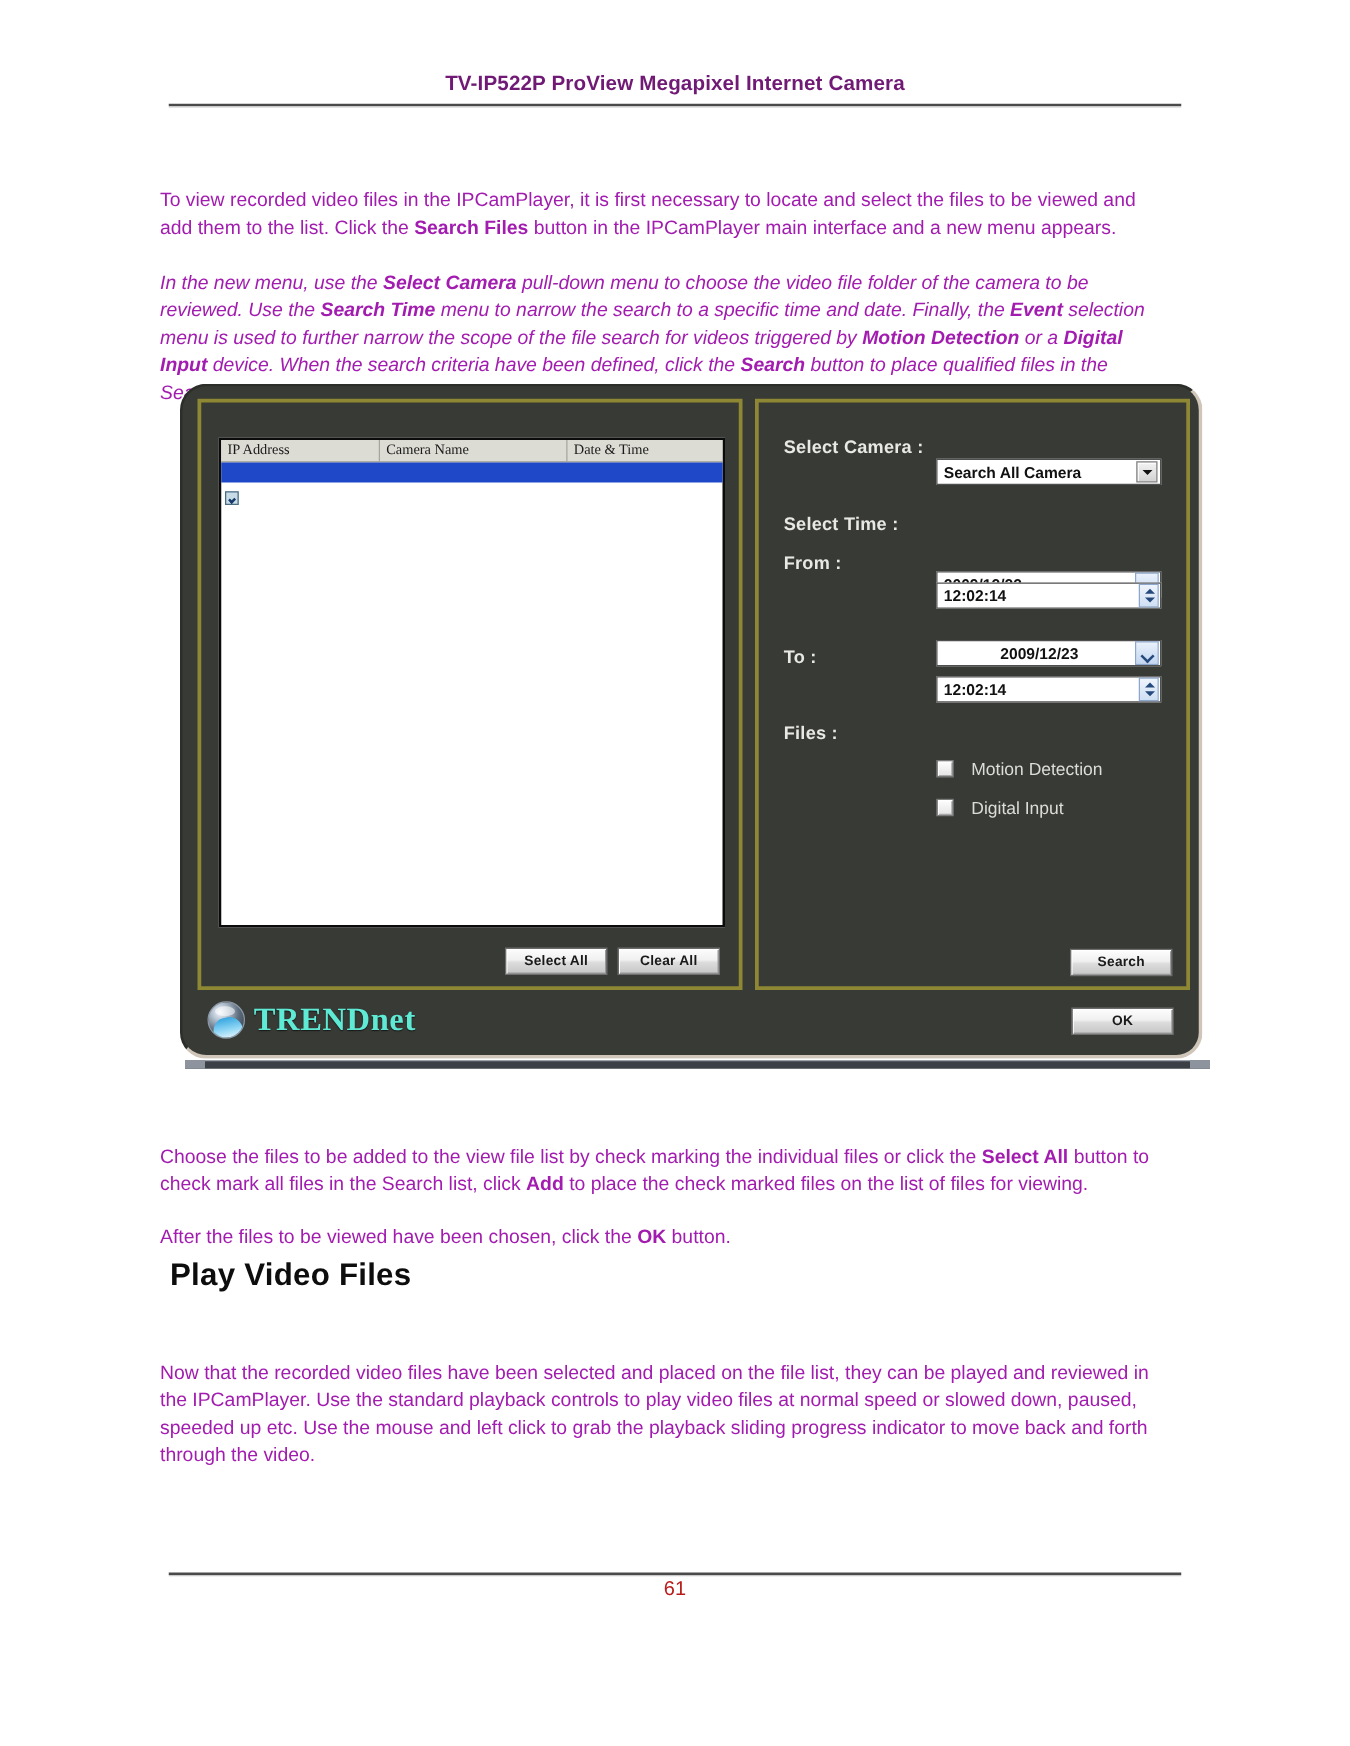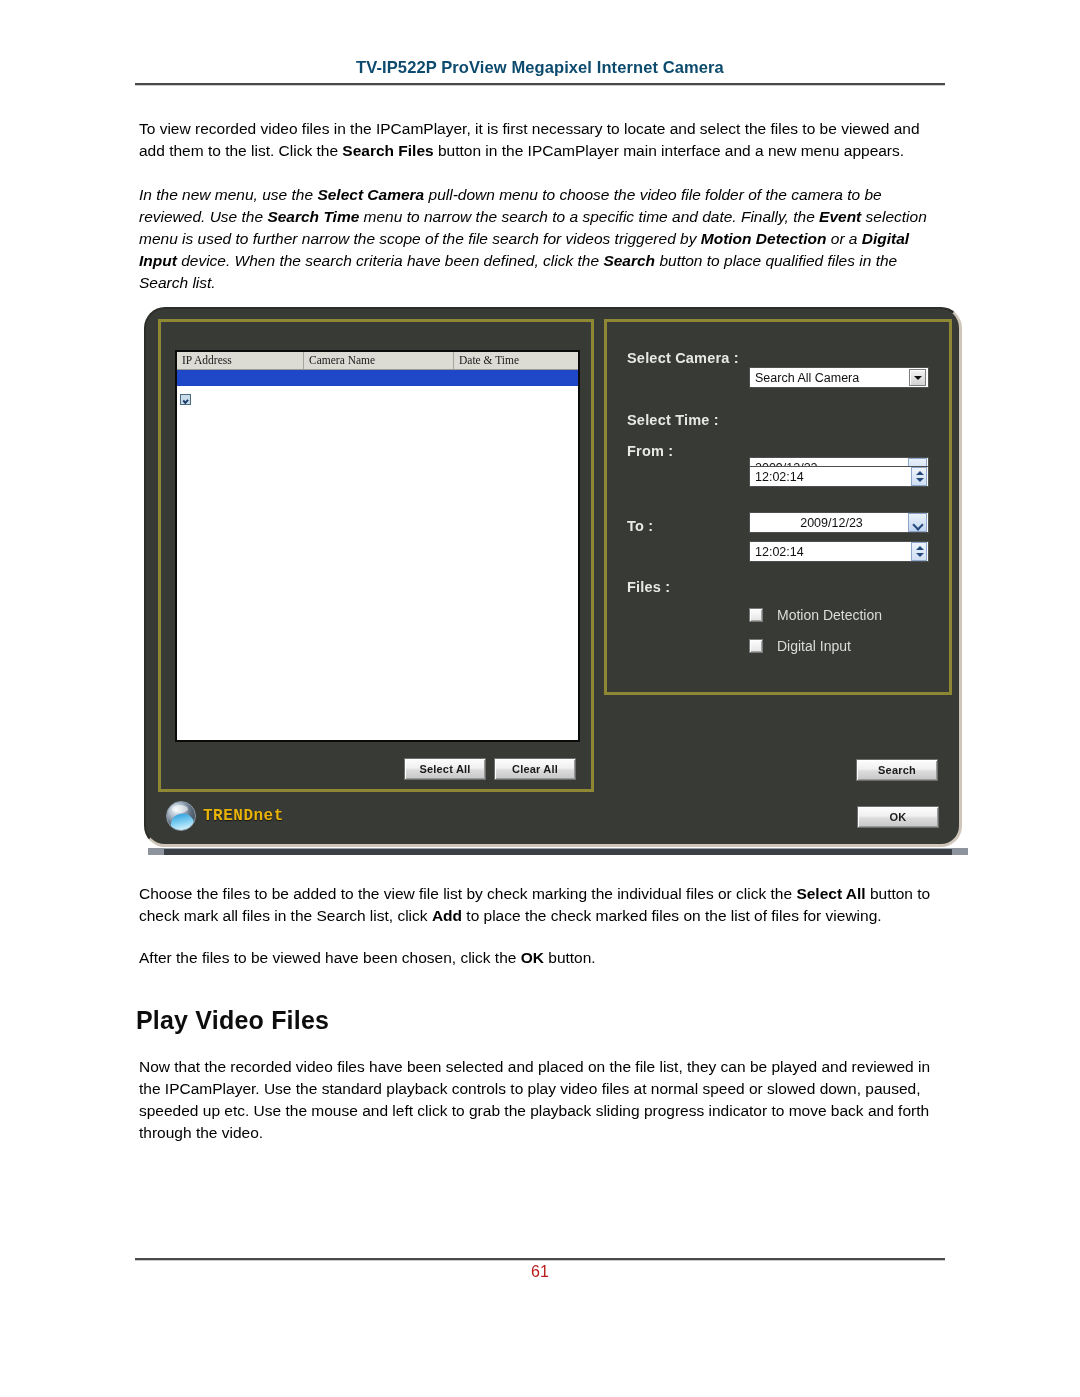--- a/index.html
+++ b/index.html
@@ -26,40 +26,41 @@
   
   .header-title {
     position: absolute;
     left: 135px;
     top: 58px;
     width: 810px;
     text-align: center;
     font-size: 16.5px;
     font-weight: bold;
     letter-spacing: 0.1px;
-    color: #0c4a6e;
+    color: #701a75;
   }
   .header-rule {
     position: absolute;
     left: 135px;
     top: 83px;
     width: 810px;
     height: 3px;
     background: linear-gradient(to bottom, #4a4a4a 0%, #4a4a4a 55%, #c9c9c9 55%, #c9c9c9 100%);
   }
 
   
   .para {
     position: absolute;
-    left: 139px;
+    left: 128px;
     width: 806px;
     font-size: 15.5px;
     line-height: 22.1px;
-    color: #000000;
+    color: #a21caf;
     text-align: left;
+    margin-top: 32px;
   }
   .para b { font-weight: bold; }
 
   #para1 { top: 118px; }
   #para2 { top: 184px; font-style: italic; }
   #para3 { top: 883px; }
   #para4 { top: 947px; }
   #para5 { top: 1056px; }
 
   
@@ -142,21 +143,21 @@
   }
 
   
   .groupbox {
     position: absolute;
     border: 3px solid #8e8733;
     background: #373a35;
     box-sizing: border-box;
   }
   #group-left  { left: 12px;  top: 10px; width: 436px; height: 473px; }
-  #group-right { left: 458px; top: 10px; width: 348px; height: 376px; }
+  #group-right { left: 458px; top: 10px; width: 348px; height: 473px; }
 
   
   .listbox {
     position: absolute;
     left: 14px;
     top: 28px;
     width: 405px;
     height: 392px;
     background: #ffffff;
     border: 2px solid #0b0b0b;
@@ -275,20 +276,21 @@
 
   
   .field {
     position: absolute;
     background: #ffffff;
     border: 1px solid #4f4f4f;
     box-sizing: border-box;
     height: 21px;
     display: flex;
     align-items: center;
+    font-weight: bold;
   }
   .field .field-text {
     flex: 1;
     padding-left: 5px;
     font-size: 12.5px;
     color: #111111;
     white-space: nowrap;
     overflow: hidden;
     font-family: "Liberation Sans", sans-serif;
   }
@@ -411,25 +413,25 @@
   .logo-globe::after {
     content: "";
     position: absolute;
     left: 5px; top: 3px;
     width: 16px; height: 8px;
     background: rgba(255,255,255,0.55);
     border-radius: 50%;
     filter: blur(0.5px);
   }
   .logo-word {
-    font-family: Liberation Mono, monospace;
-    font-size: 16px;
+    font-family: Liberation Serif, serif;
+    font-size: 26px;
     font-weight: bold;
     letter-spacing: 0.5px;
-    color: #eab308;
+    color: #5eead4;
     text-shadow: 0 1px 1px rgba(0,0,0,0.6);
   }
 </style>
 </head>
 <body>
 
 <div class="page">
 
   <div class="header-title">TV-IP522P ProView Megapixel Internet Camera</div>
   <div class="header-rule"></div>

